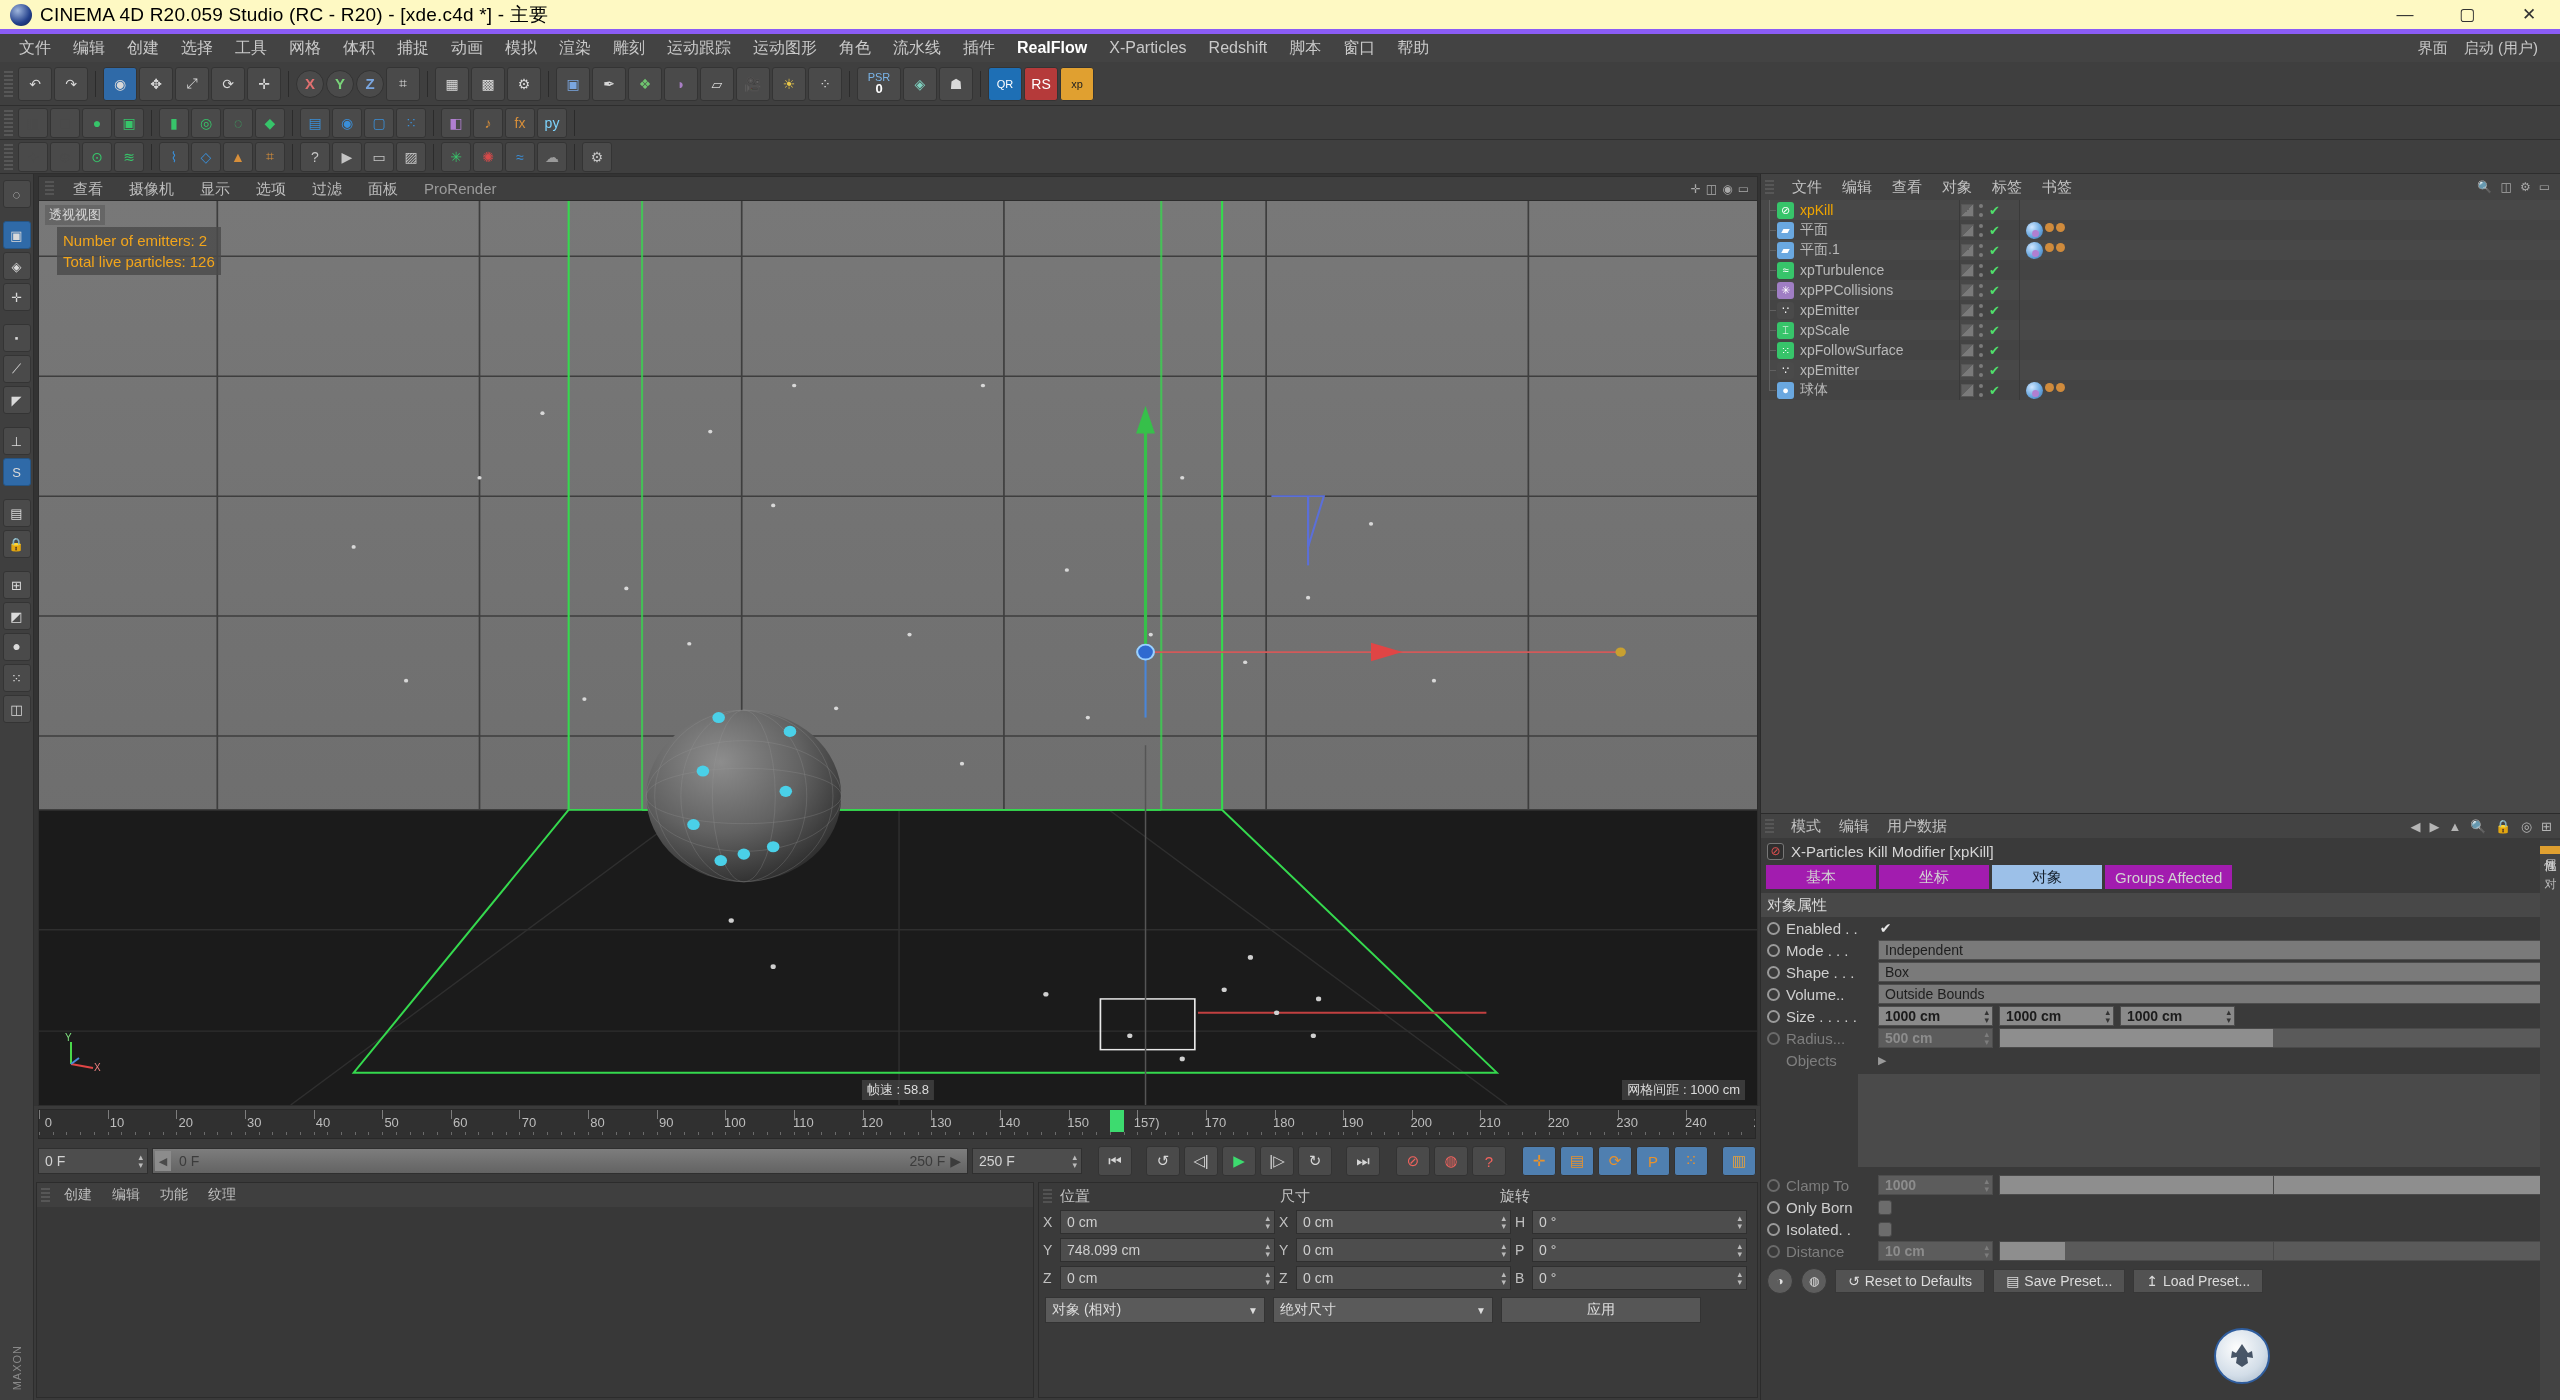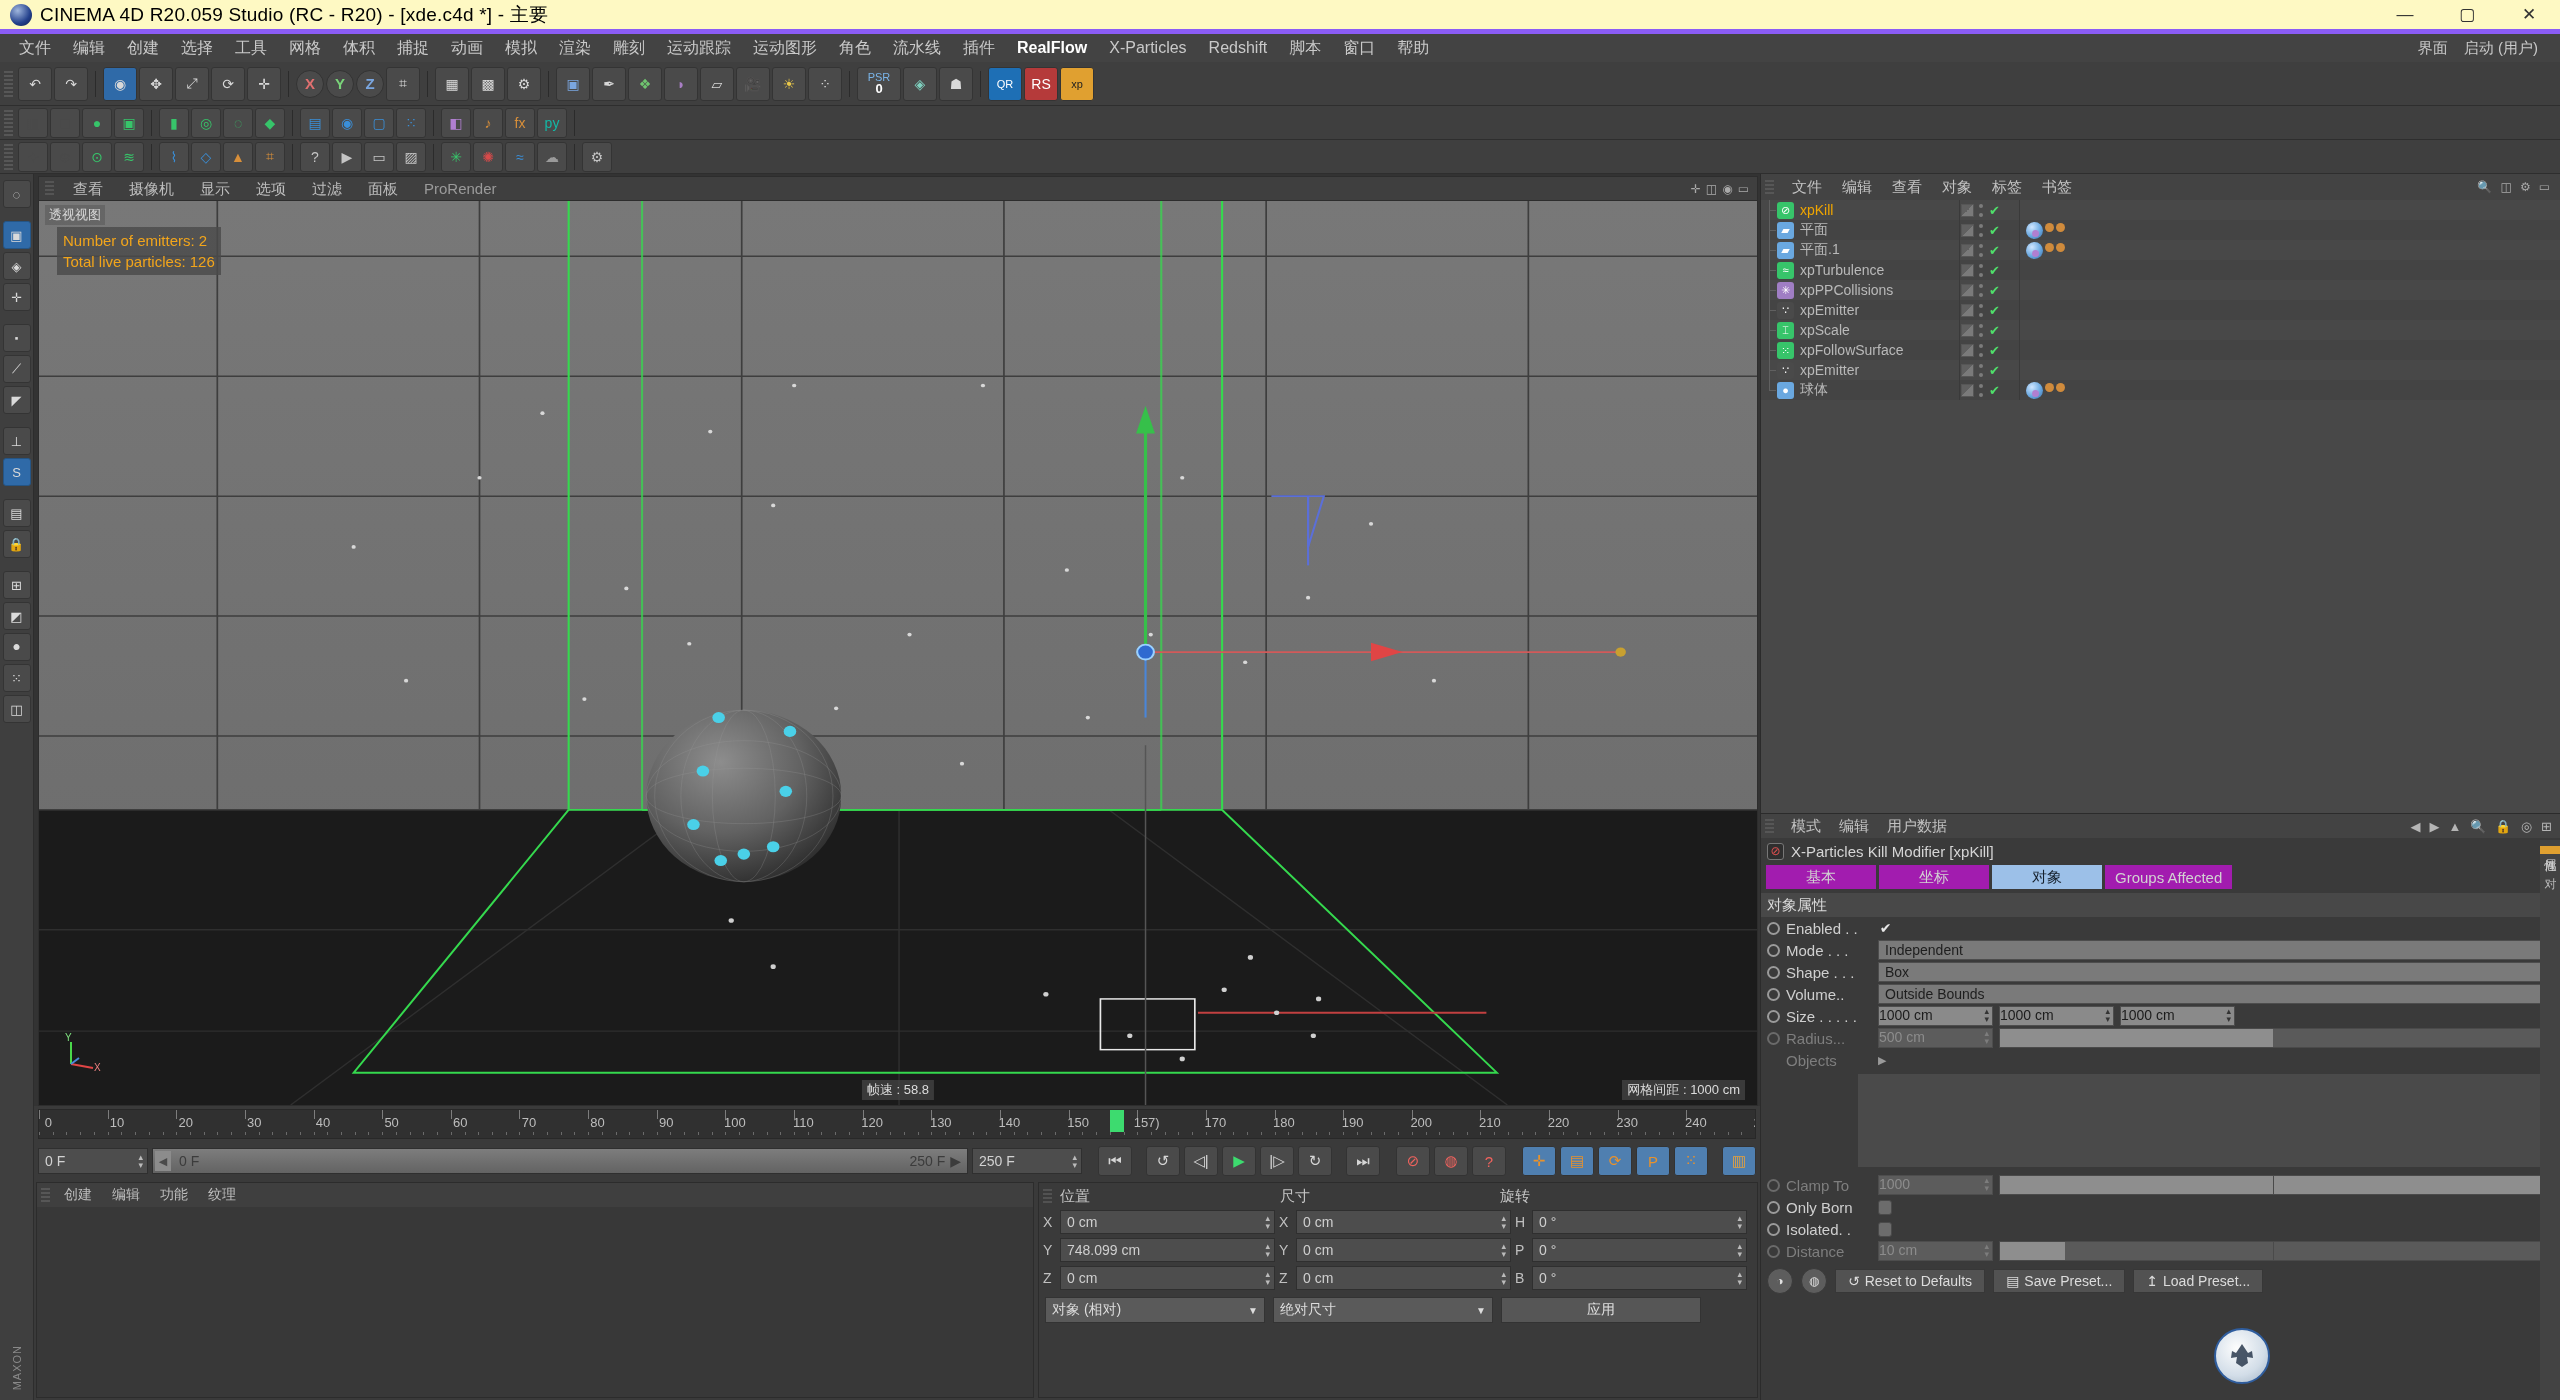--- a/index.html
+++ b/index.html
@@ -181,21 +181,21 @@
   .am-row .knob{width:13px;height:13px;border-radius:50%;border:2px solid #9a9a9a;flex:0 0 13px;}
   .am-row .knob.dim{border-color:#6a6a6a;}
   .am-row .lbl{width:86px;color:#cfcfcf;white-space:nowrap;overflow:hidden;}
   .am-row .lbl.dim{color:#7e7e7e;}
   .chk{width:15px;height:15px;display:flex;align-items:center;justify-content:center;color:#e8e8e8;font-size:14px;}
   .toggle{width:14px;height:15px;border-radius:3px;background:#6c6c6c;border:1px solid #4a4a4a;}
   .dd{flex:1;height:20px;background:#7a7a7a;border:1px solid #4d4d4d;color:#1e1e1e;font-size:14px;
      display:flex;align-items:center;padding:0 6px;position:relative;}
   .dd .arr{position:absolute;right:6px;font-size:9px;color:#2a2a2a;}
   .sfield{width:115px;height:20px;background:#8a8a8a;border:1px solid #4d4d4d;color:#1c1c1c;font-size:14px;
-     display:flex;padding:0 12px 0 0;position:relative;}
+     display:flex;align-items:center;padding:0 12px 0 6px;position:relative;font-weight:bold;}
   .sfield.dim{background:#5c5c5c;color:#8c8c8c;}
   .sfield .sp{position:absolute;right:3px;font-size:9px;line-height:8px;color:#333;text-align:center;}
   .sfield.dim .sp{color:#7d7d7d;}
   .track{flex:1;height:20px;background:#5a5a5a;border:1px solid #4a4a4a;position:relative;}
   .track .fill{position:absolute;left:0;top:0;bottom:0;background:#8e8e8e;}
   .track .mid{position:absolute;left:50%;top:0;bottom:0;width:1px;background:#4a4a4a;}
   .objbox{margin:2px 8px 0 96px;height:95px;background:#4a4a4a;border:1px solid #3a3a3a;position:relative;}
   .objbox .picker{position:absolute;right:-12px;top:2px;width:22px;height:22px;border-radius:50%;
      background:#5e5e5e;border:1px solid #3c3c3c;display:flex;align-items:center;justify-content:center;font-size:12px;}
   .am-foot{display:flex;align-items:center;gap:8px;padding:6px;}
@@ -308,21 +308,21 @@
       <div class="tbtn" style="color: rgb(55, 196, 106);">◆</div>
       <div class="tsep"></div>
       <div class="tbtn" style="color: rgb(58, 143, 216);">▤</div>
       <div class="tbtn" style="color: rgb(58, 143, 216);">◉</div>
       <div class="tbtn" style="color: rgb(58, 143, 216);">▢</div>
       <div class="tbtn" style="color: rgb(58, 143, 216);">⁙</div>
       <div class="tsep"></div>
       <div class="tbtn" style="color: rgb(176, 127, 208);">◧</div>
       <div class="tbtn" style="color: rgb(216, 143, 58);">♪</div>
       <div class="tbtn" style="color: rgb(216, 143, 58);">fx</div>
-      <div class="tbtn" style="color: #14b8a6; text-align: right;">py</div>
+      <div class="tbtn" style="color: #7dd3fc; text-align: right;">py</div>
       <div class="tsep"></div>
     </div>
 
   <div class="toolrow r3" id="xptb2">
       <div class="ggrip"></div>
       <div class="tbtn" style="color: rgb(74, 74, 74);">✦</div>
       <div class="tbtn" style="color: rgb(74, 74, 74);">⊕</div>
       <div class="tbtn" style="color: rgb(55, 196, 106);">⊙</div>
       <div class="tbtn" style="color: rgb(55, 196, 106);">≋</div>
       <div class="tsep"></div>

